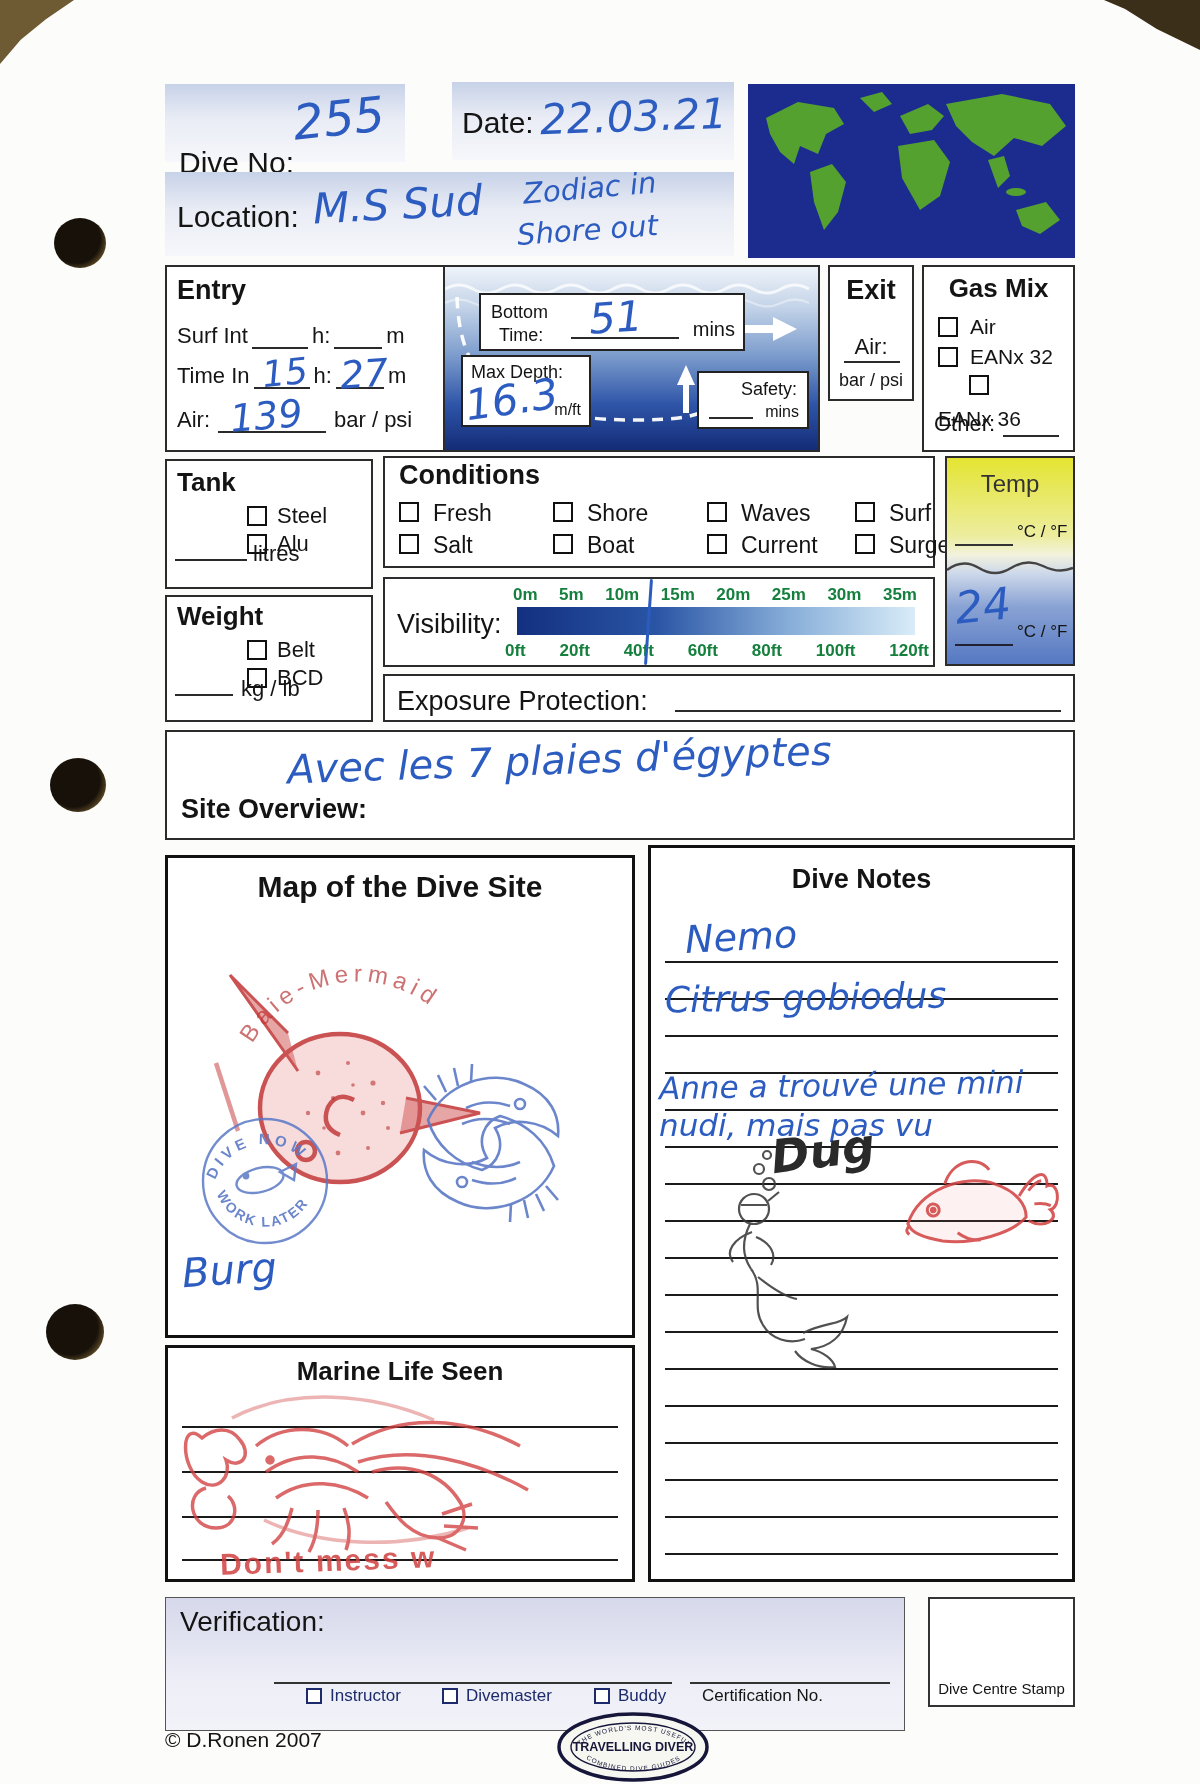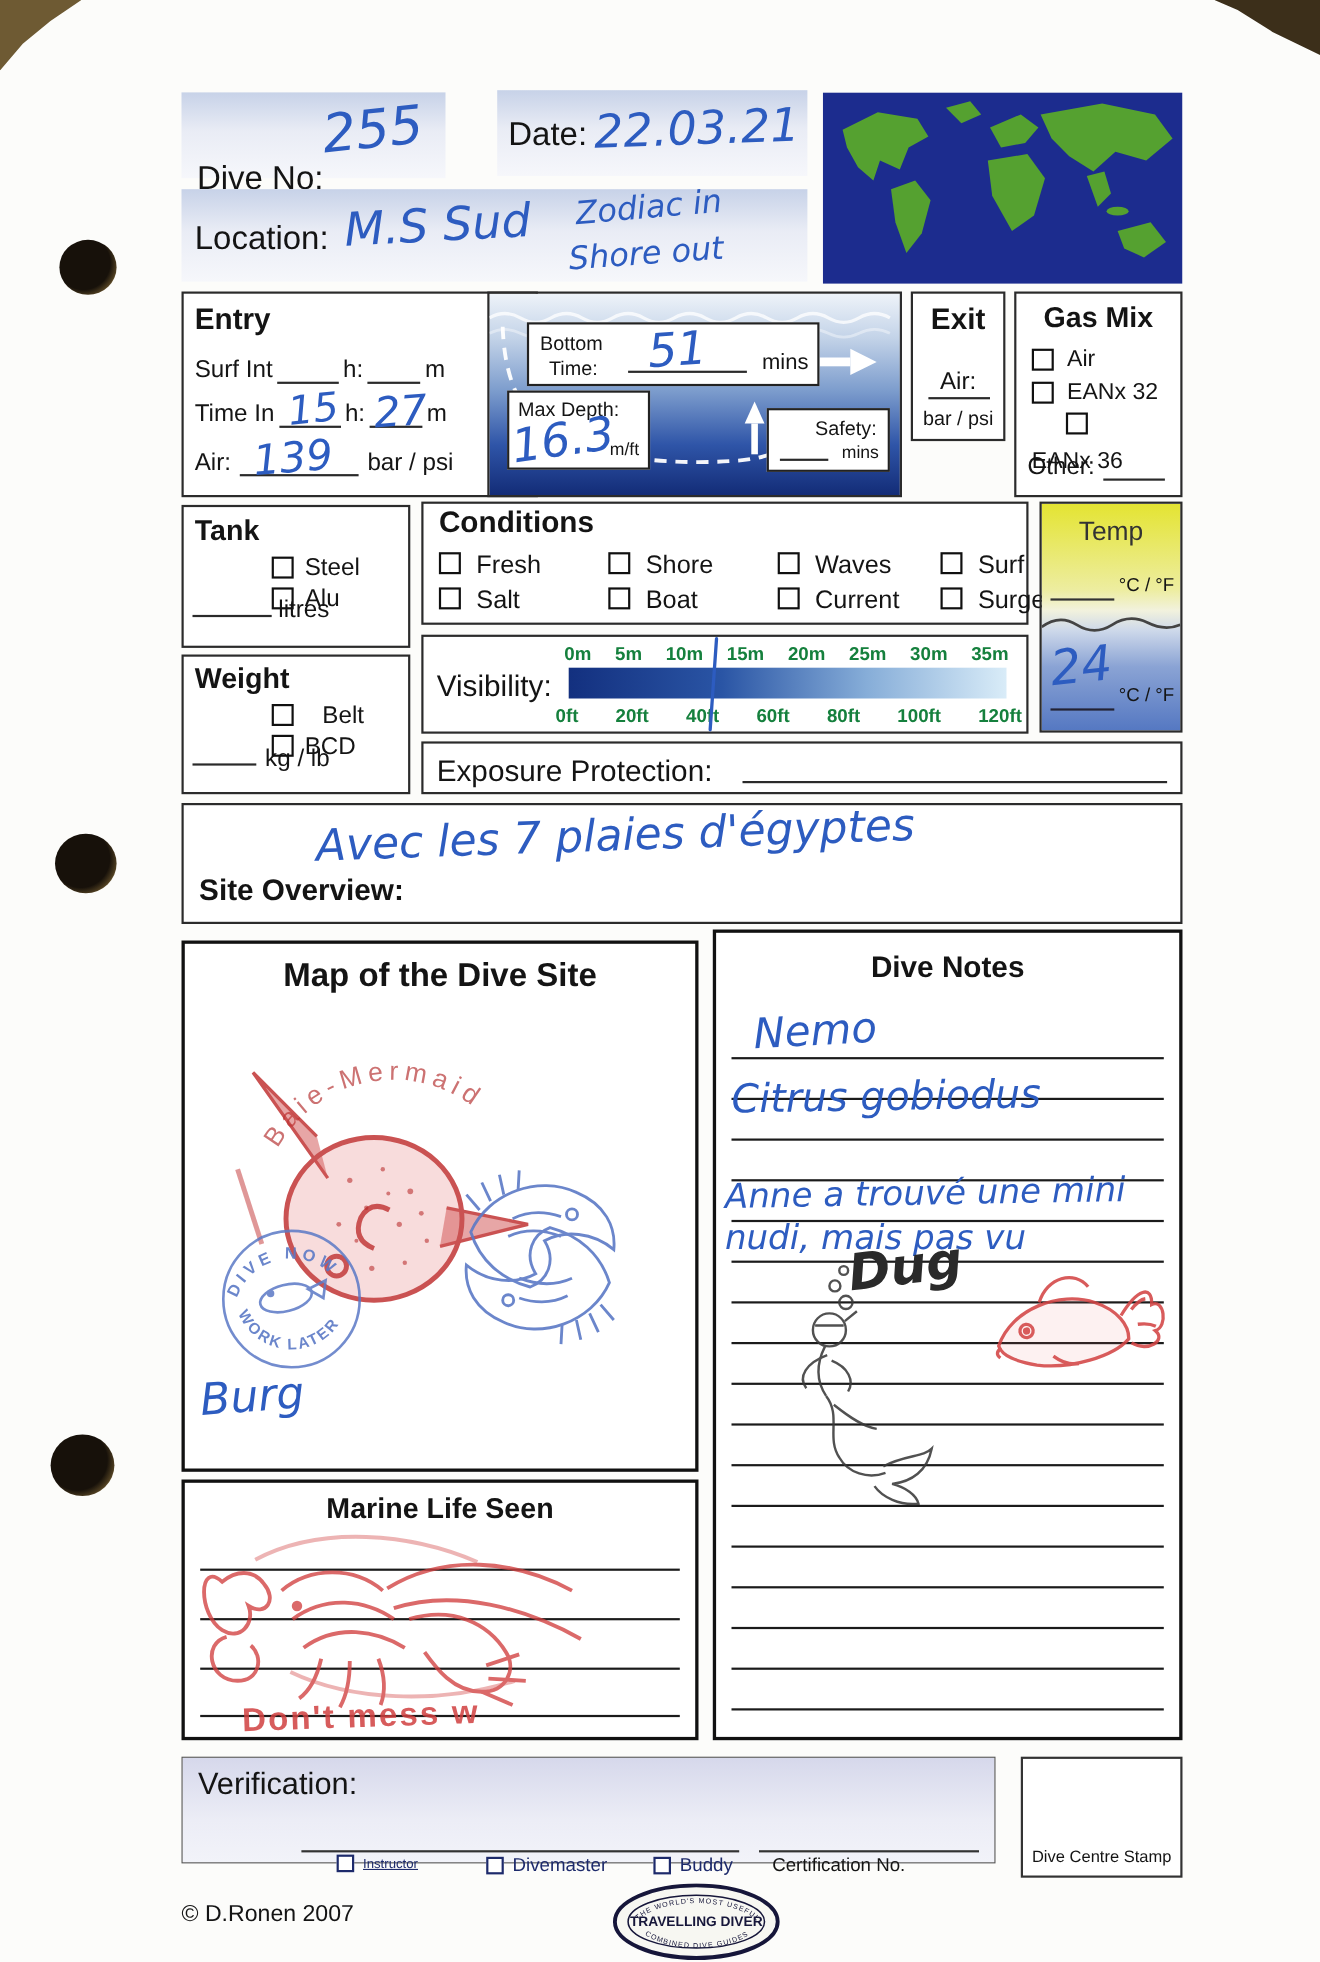--- a/index.html
+++ b/index.html
@@ -203,21 +203,21 @@
     <svg class="abs" style="left:0;top:96px;" width="126" height="26" viewBox="0 0 126 26">
       <path d="M0,16 Q16,4 32,14 T64,14 T96,12 T126,14" fill="none" stroke="#444" stroke-width="2.5"></path>
     </svg>
     <span class="abs hw" style="left:8px;top:126px;font-size:44px;transform:rotate(-6deg);">24</span>
     <span class="blank" style="position:absolute;left:8px;top:166px;width:58px;border-color:#223;"></span>
     <span class="abs lbl" style="left:70px;top:164px;font-size:17px;">°C / °F</span>
   </div>
 
   <div class="box" style="left:165px;top:595px;width:208px;height:127px;">
     <span class="abs lbl b" style="left:10px;top:4px;font-size:26px;">Weight</span>
-    <div class="abs crow" style="left:80px;top:40px;gap:26px;">
+    <div class="abs crow" style="left:80px;top:40px;gap:10px;">
       <span class="cb"></span>
       <span class="lbl" style="font-size:22px;">Belt</span>
     </div>
     <div class="abs crow" style="left:80px;top:68px;gap:10px;">
       <span class="cb"></span>
       <span class="lbl" style="font-size:22px;">BCD</span>
     </div>
     <span class="blank" style="position:absolute;left:8px;bottom:24px;width:58px;"></span>
     <span class="abs lbl" style="left:74px;bottom:18px;font-size:22px;">kg / lb</span>
   </div>
@@ -400,26 +400,26 @@
         <path d="M60,40 C70,18 96,15 106,32"></path>
         <circle cx="45" cy="64" r="6"></circle>
           <circle cx="45" cy="64" r="1.8" fill="#d34545"></circle>
         <path d="M20,76 q-7,4 -2,9"></path>
         <path d="M142,58 q8,-8 14,-8 M146,72 q10,0 16,4"></path>
         <path d="M66,90 q10,10 22,10"></path>
       </g>
     </svg>
   </div>
 
-  <div class="box vtint" style="left:165px;top:1597px;width:740px;height:97px;">
+  <div class="box vtint" style="left:165px;top:1597px;width:740px;height:134px;">
     <span class="abs lbl" style="left:14px;top:8px;font-size:28px;">Verification:</span>
     <div class="rline" style="left:108px;top:84px;width:398px;border-color:#333;"></div>
     <div class="abs crow" style="left:140px;top:88px;gap:8px;">
       <span class="cbs"></span>
-      <span class="lbl" style="font-size:12px;color:#1d2a6b;text-decoration:underline;">Instructor</span>
+      <span class="lbl" style="font-size:17px;color:#1d2a6b;">Instructor</span>
     </div>
     <div class="abs crow" style="left:276px;top:88px;gap:8px;">
       <span class="cbs"></span>
       <span class="lbl" style="font-size:17px;color:#1d2a6b;">Divemaster</span>
     </div>
     <div class="abs crow" style="left:428px;top:88px;gap:8px;">
       <span class="cbs"></span>
       <span class="lbl" style="font-size:17px;color:#1d2a6b;">Buddy</span>
     </div>
     <div class="rline" style="left:524px;top:84px;width:200px;border-color:#333;"></div>

